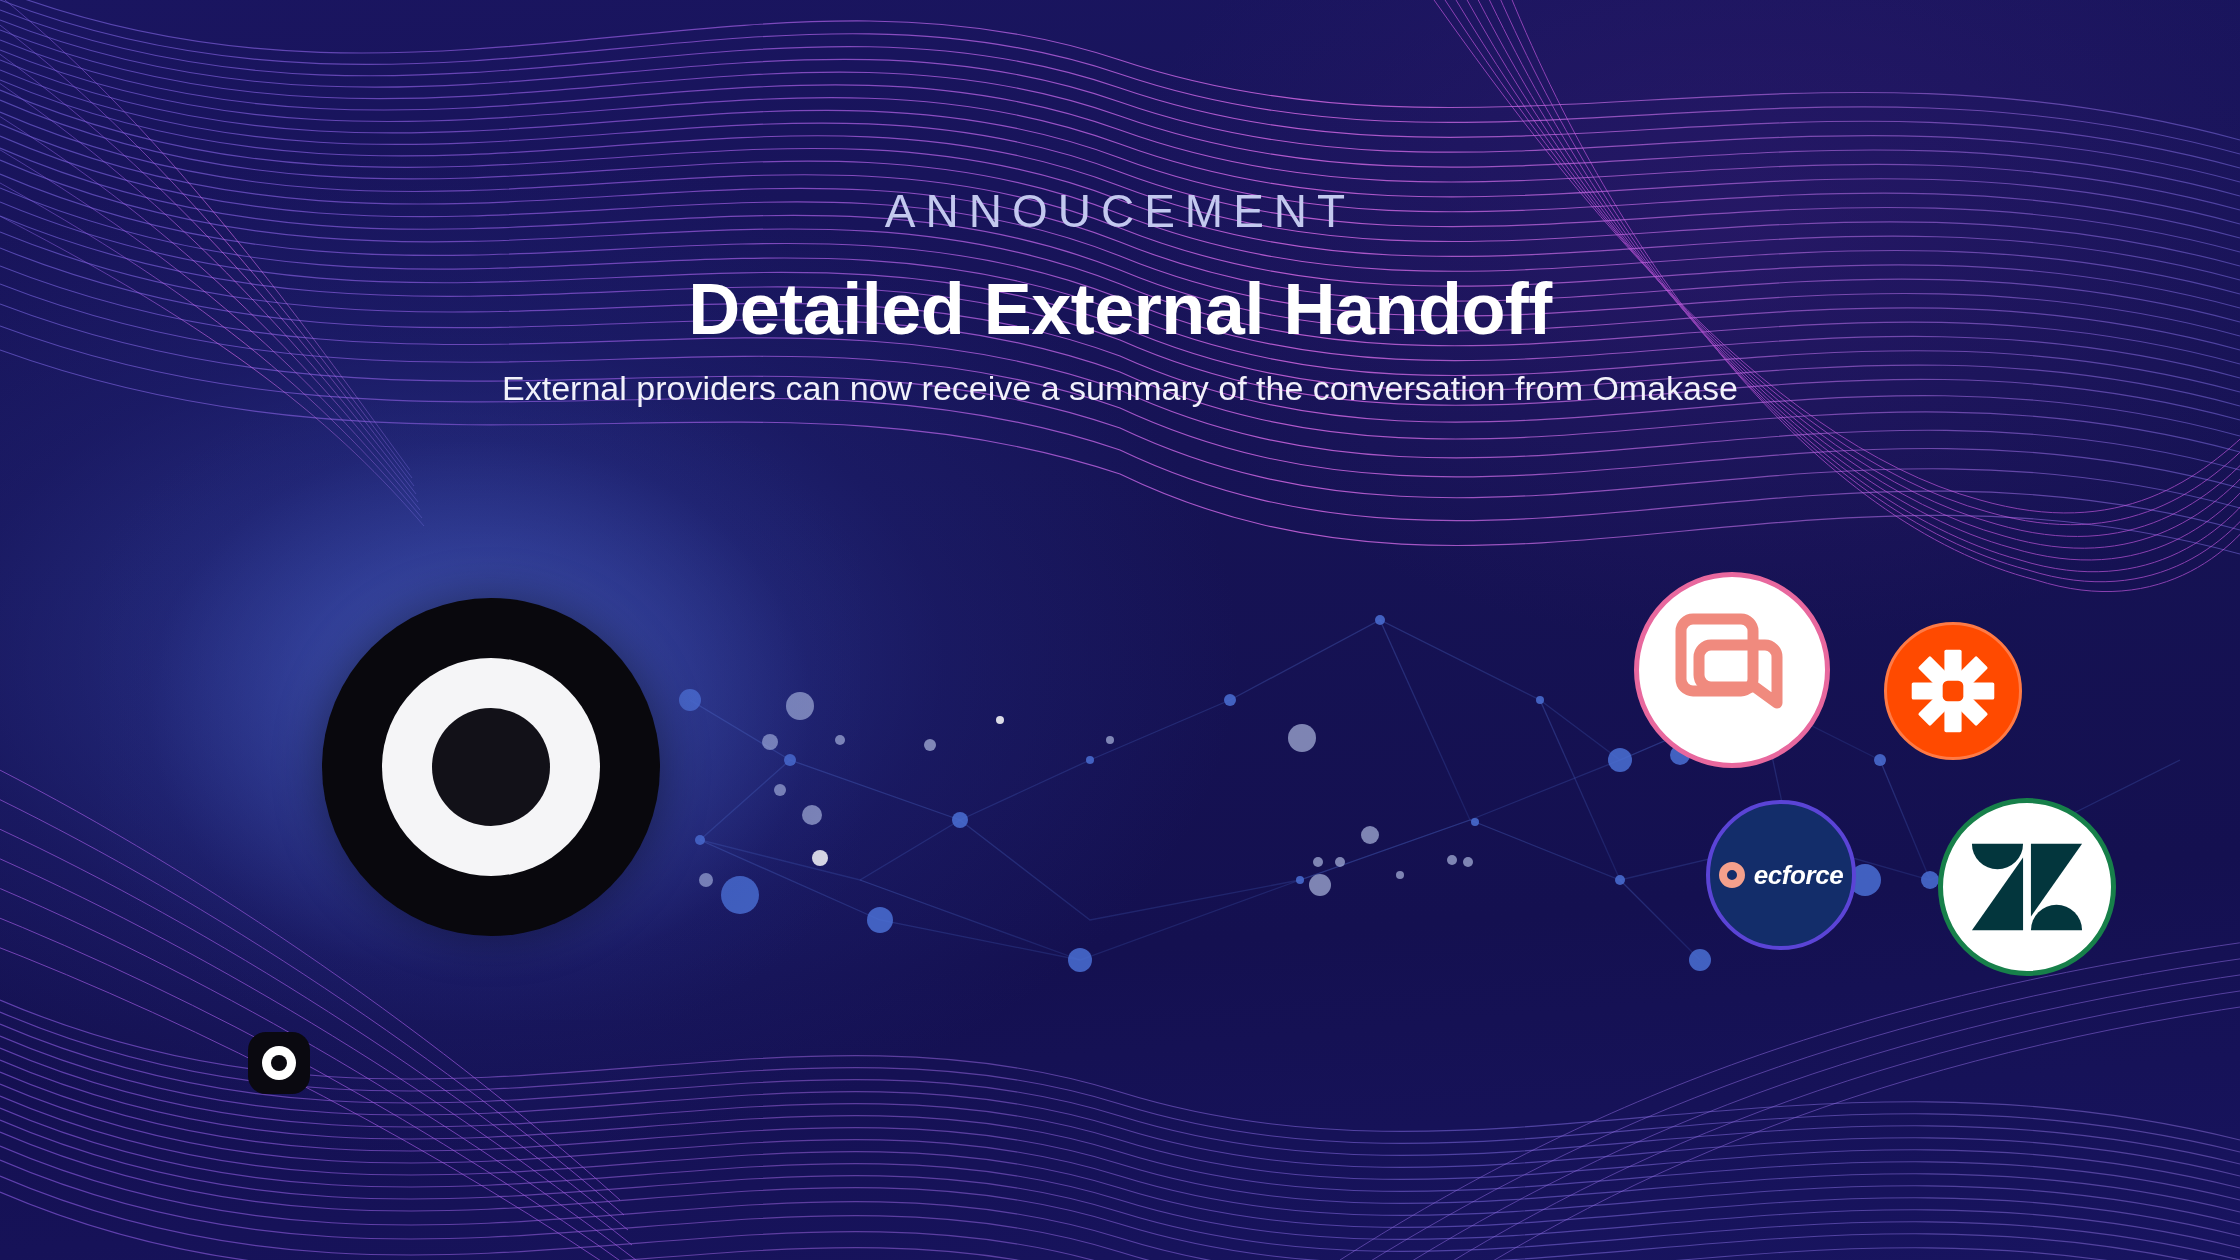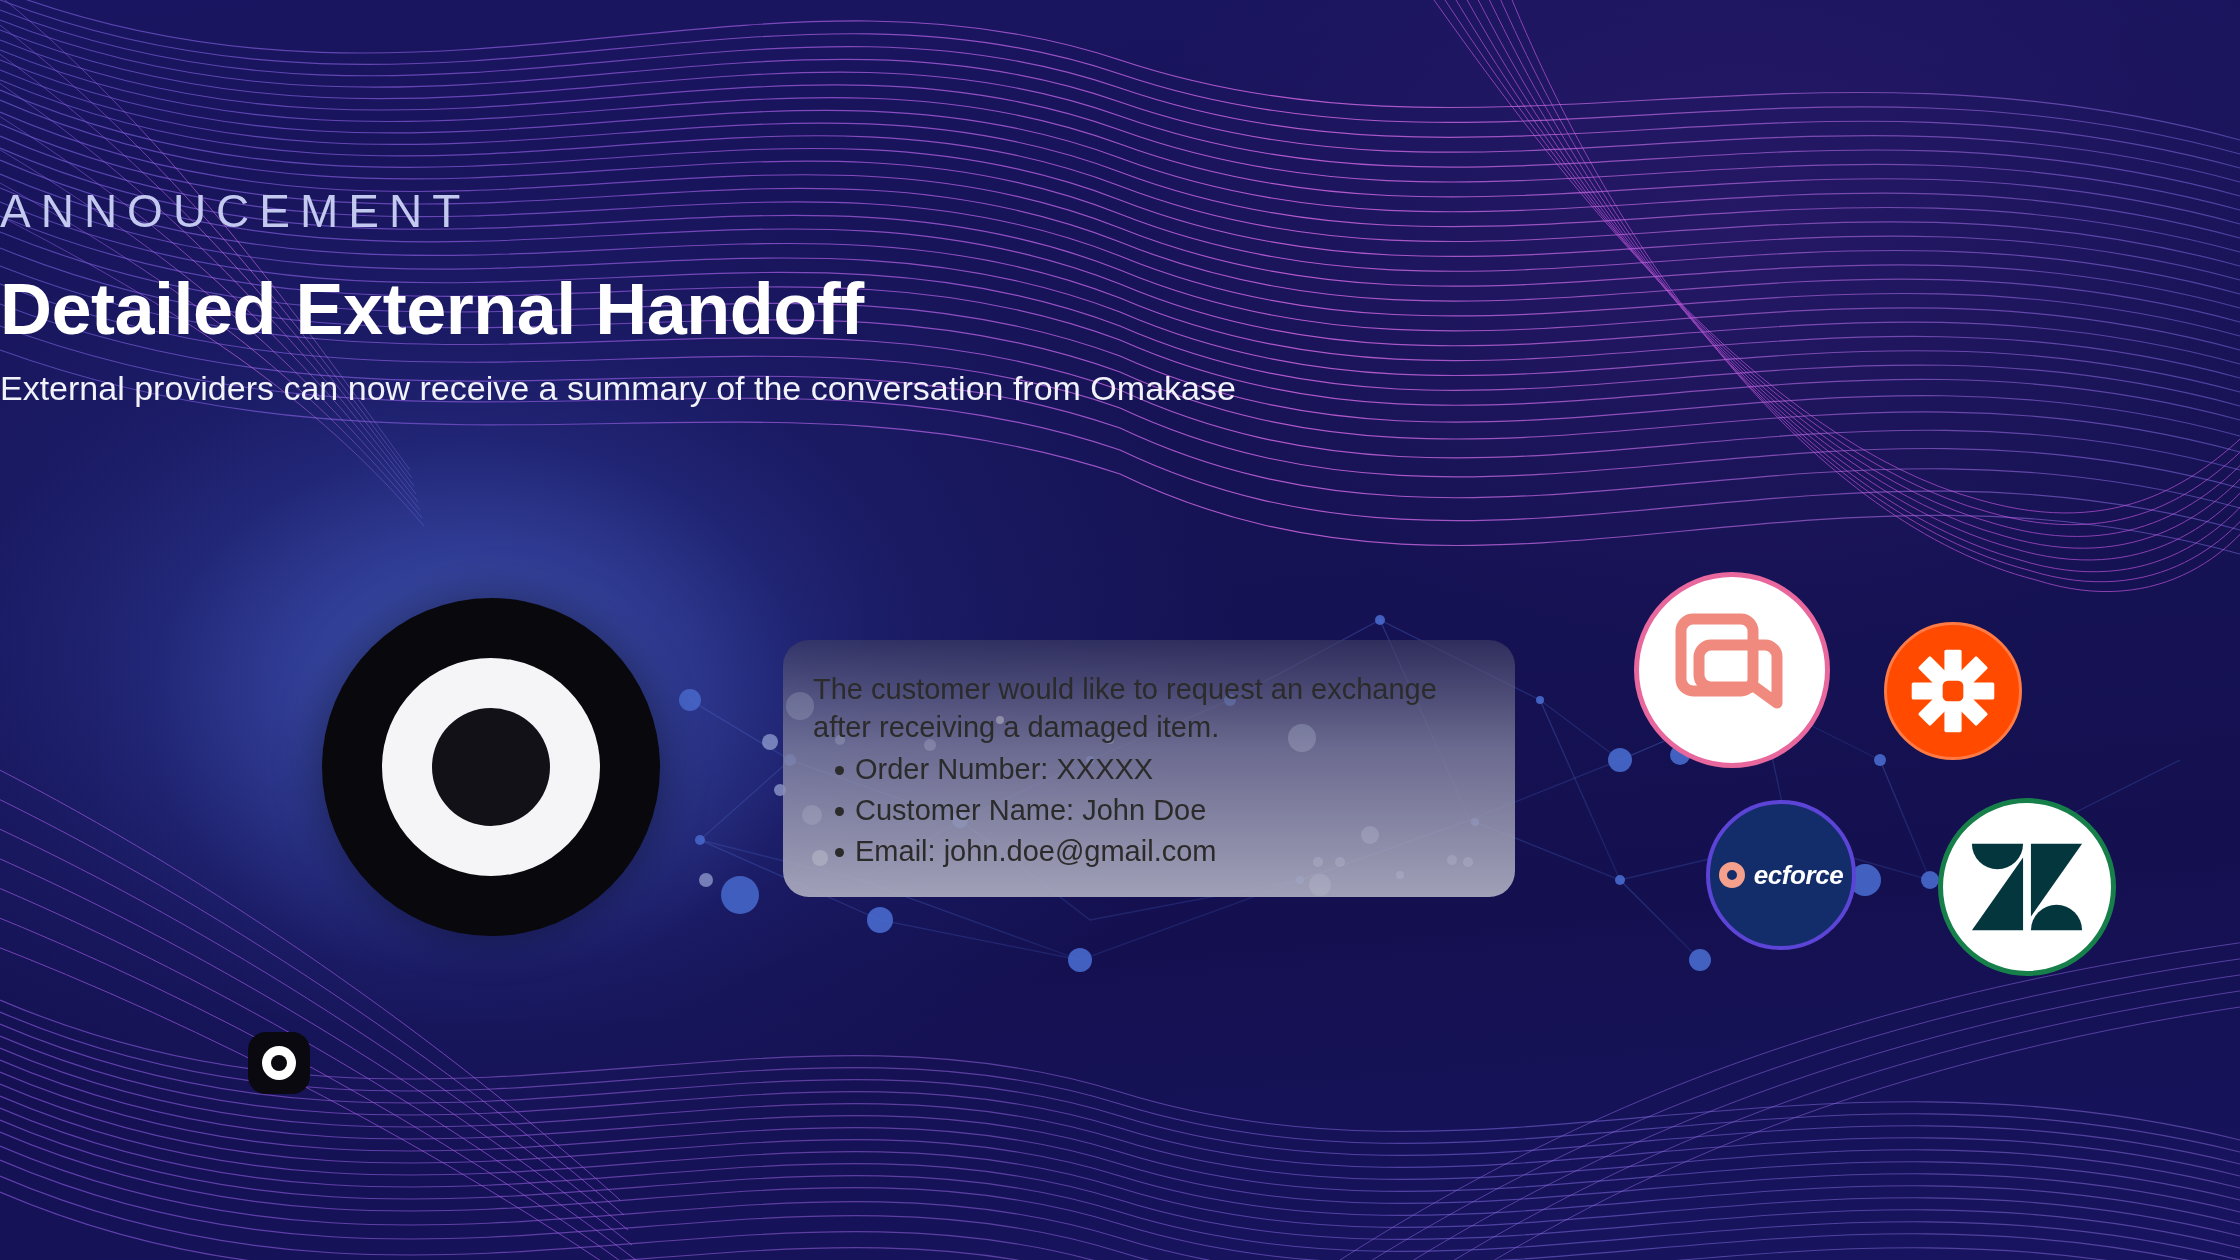--- a/index.html
+++ b/index.html
@@ -26,21 +26,21 @@
   
   .logo-glow {
     position:absolute;
     left:100px; top:400px;
     width:760px; height:620px;
     background:radial-gradient(ellipse at 50% 50%, rgba(96,124,220,0.55) 0%, rgba(70,92,190,0.30) 38%, rgba(40,50,140,0.10) 62%, rgba(22,19,85,0) 80%);
     pointer-events:none;
   }
 
   
-  .headings { position:absolute; left:0; top:0; width:2240px; text-align:left; }
+  .headings { position:absolute; left:0; top:0; width:2240px; text-align:center; }
   .eyebrow {
     margin-top:188px;
     font-size:46px;
     font-weight:400;
     letter-spacing:10px;
     color:#c3c9ef;
     line-height:1;
   }
   .title {
     margin-top:36px;
@@ -354,28 +354,20 @@
     <h1 class="title">Detailed External Handoff</h1>
     <p class="subtitle">External providers can now receive a summary of the conversation from Omakase</p>
   </div>
 
   <div class="omakase-mark">
     <div class="ring">
       <div class="dot"></div>
     </div>
   </div>
 
-  <div class="bubble">
-    <p class="bubble-para">The customer would like to request an exchange after receiving a damaged item.</p>
-    <ul class="bubble-list">
-      <li>Order Number: XXXXX</li>
-      <li>Customer Name: John Doe</li>
-      <li>Email: john.doe@gmail.com</li>
-    </ul>
-  </div>
 
   <div class="logo-node ct">
     <svg width="118" height="118" viewBox="0 0 118 118">
       <rect x="8" y="8" width="72" height="72" rx="12" ry="12" fill="none" stroke="#f08a7e" stroke-width="11"></rect>
       <path d="M38 34 h54 a12 12 0 0 1 12 12 v46 l-22 -16 h-44 a12 12 0 0 1 -12 -12 v-18 a12 12 0 0 1 12 -12 z" fill="none" stroke="#f08a7e" stroke-width="11" stroke-linejoin="round"></path>
     </svg>
   </div>
 
   <div class="logo-node zap">
     <svg width="86" height="86" viewBox="0 0 100 100">

